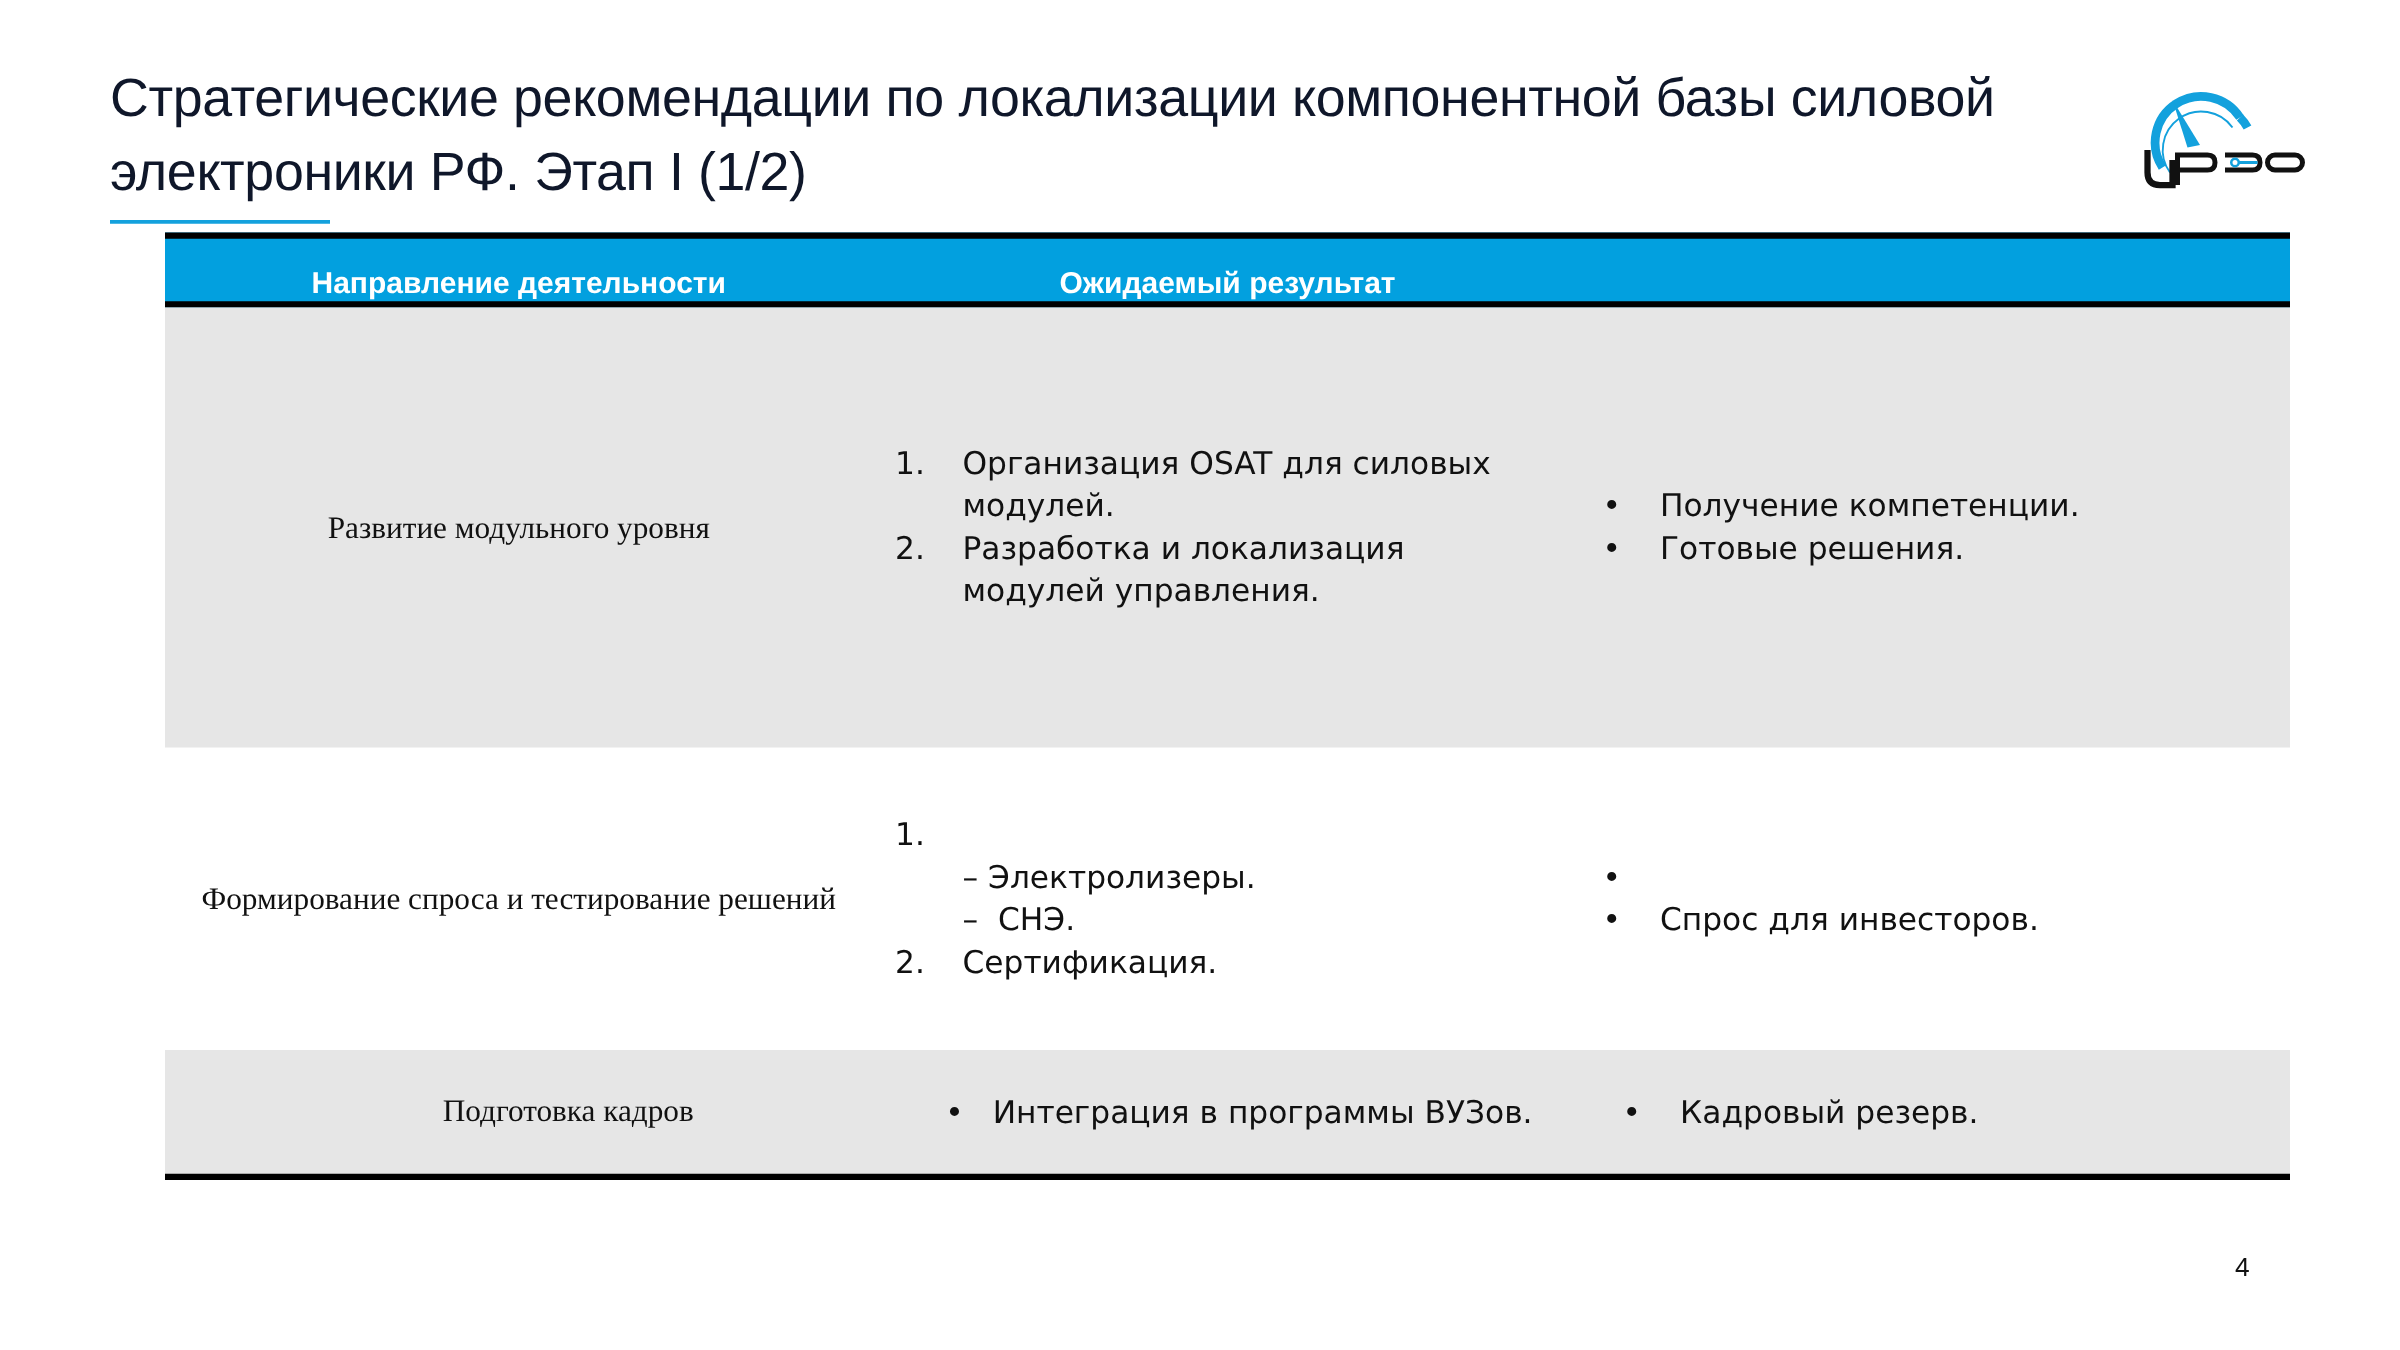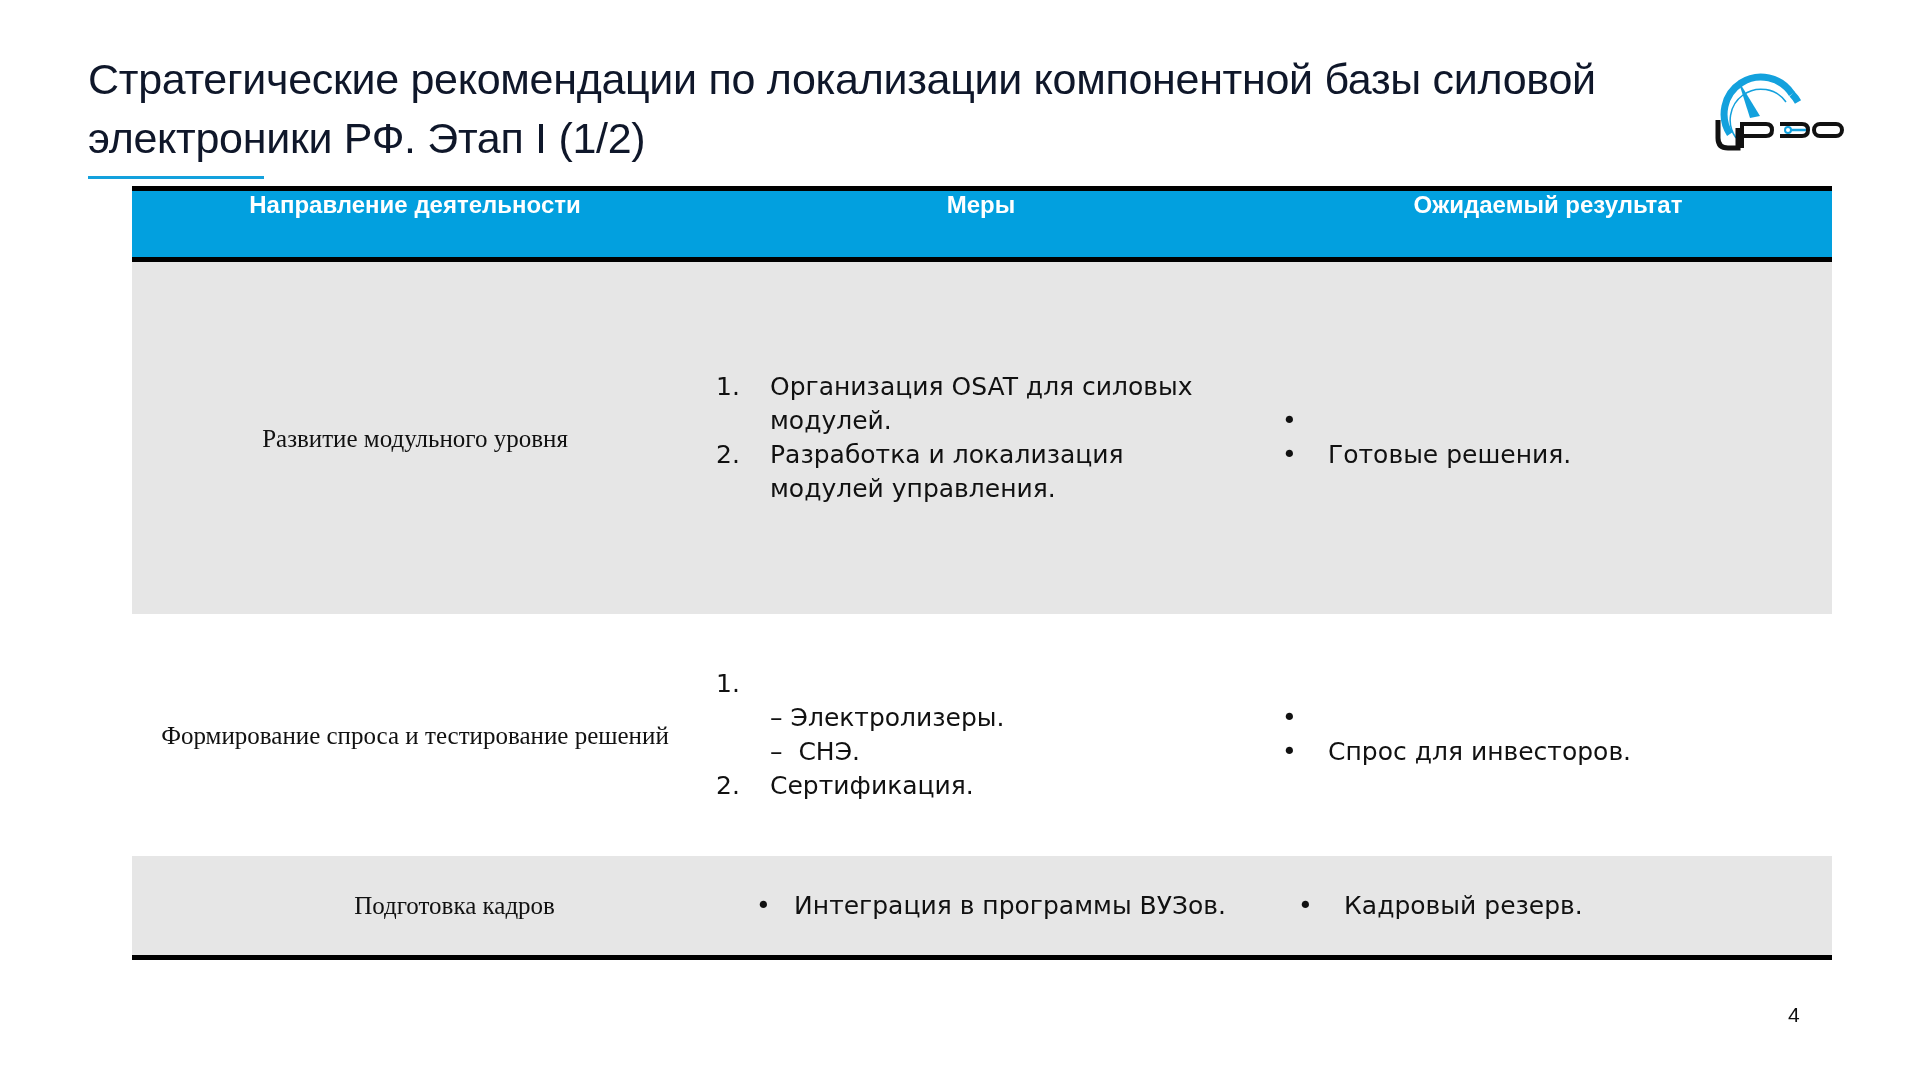--- a/index.html
+++ b/index.html
@@ -15,23 +15,23 @@
   .title-underline {
     position: absolute; left: 88px; top: 176px; width: 176px; height: 3px; background: #13a1dd;
   }
 
   .logo { position: absolute; left: 1708px; top: 72px; width: 140px; height: 82px; }
 
   .table {
     position: absolute; left: 132px; top: 186px; width: 1700px;
   }
   .thead {
-    height: 76px; background: #02a0df;
+    height: 60px; background: #02a0df;
     border-top: 5px solid #000; border-bottom: 5px solid #000;
-    display: flex; align-items: flex-start;
+    display: flex; align-items: flex-end;
   }
   .th {
     color: #fff; font-weight: bold; font-size: 24px; text-align: center;
     font-family: "Liberation Sans", sans-serif;
   }
   .c1 { width: 566px; }
   .c2 { width: 566px; }
   .c3 { width: 568px; }
 
   .row { display: flex; align-items: center; }
@@ -73,21 +73,20 @@
     <path d="M72 52 L94 52 Q100 52 100 58 Q100 64 94 64 L72 64" fill="none" stroke="#111" stroke-width="4"></path>
     <line x1="80" y1="58" x2="98" y2="58" stroke="#13a1dd" stroke-width="2.5"></line>
     <circle cx="80" cy="58" r="3" fill="#fff" stroke="#13a1dd" stroke-width="2"></circle>
     <rect x="106" y="52" width="28" height="12" rx="6" fill="none" stroke="#111" stroke-width="4"></rect>
   </svg>
 </div>
 
 <div class="table">
   <div class="thead">
     <div class="th c1">Направление деятельности</div>
-    <div class="th c2">Меры</div>
     <div class="th c3">Ожидаемый результат</div>
   </div>
 
   <div class="row grey row1">
     <div class="c1 cell-dir">Развитие модульного уровня</div>
     <div class="c2">
       <div class="cell-list" style="width:520px;">
         <div class="item">
           <span class="num">1.</span>
           <span>Организация OSAT для силовых модулей.</span>
@@ -95,20 +94,21 @@
         <div class="item">
           <span class="num">2.</span>
           <span>Разработка и локализация модулей управления.</span>
         </div>
       </div>
     </div>
     <div class="c3">
       <div class="cell-list">
         <div class="item">
           <span class="bullet">•</span>
+          <span>Получение компетенции.</span>
         </div>
         <div class="item">
           <span class="bullet">•</span>
           <span>Готовые решения.</span>
         </div>
       </div>
     </div>
   </div>
 
   <div class="row row2">

